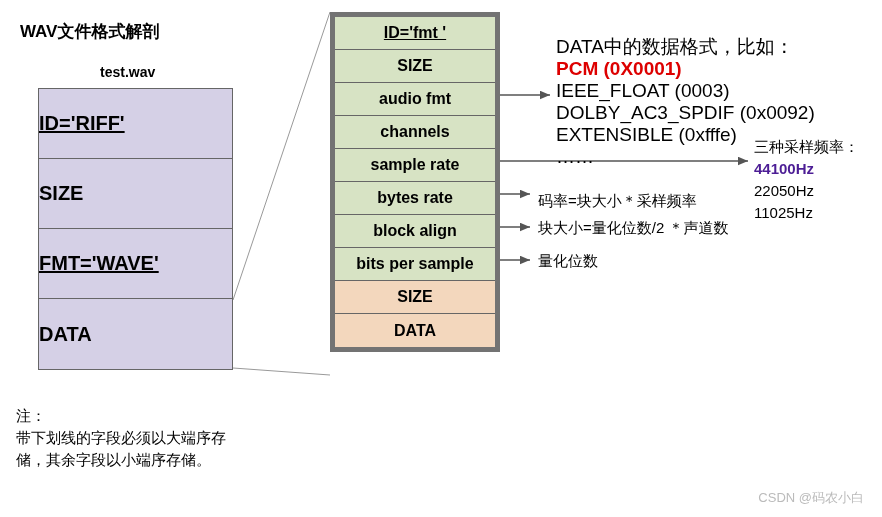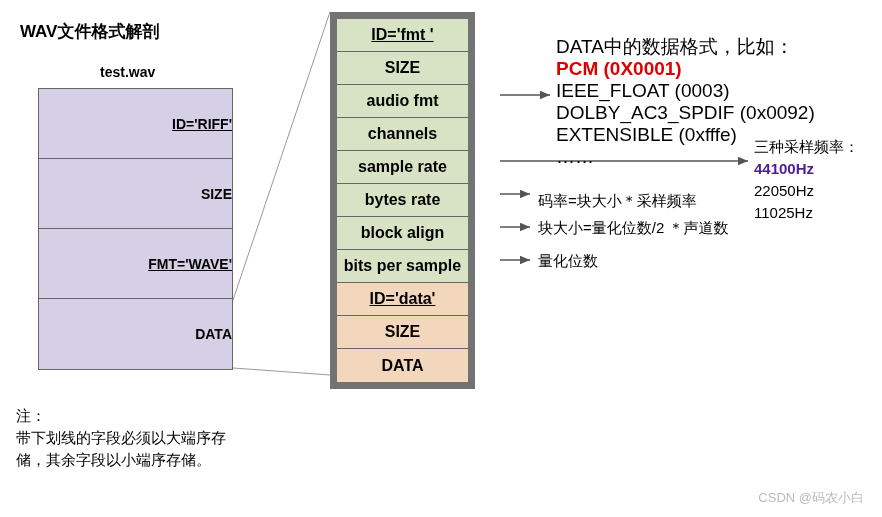--- a/index.html
+++ b/index.html
@@ -30,33 +30,33 @@
     top: 88px;
     width: 195px;
     border: 1px solid #666;
   }
   .left-cell {
     height: 70px;
     border-bottom: 1px solid #666;
     background: #d5d0e6;
     display: flex;
     align-items: center;
-    justify-content: flex-end;
-    font-weight: bold;
-    font-size: 14px;
+    justify-content: flex-start;
+    font-weight: bold;
+    font-size: 20px;
   }
   .left-cell:last-child { border-bottom: none; }
   .left-cell .u { text-decoration: underline; }
 
   .mid-box {
     position: absolute;
     left: 330px;
     top: 12px;
-    width: 145px;
-    border: 7px solid #737373;
+    width: 170px;
+    border: 5px solid #737373;
   }
   .mid-cell {
     height: 33px;
     border-bottom: 1px solid #666;
     display: flex;
     align-items: center;
     justify-content: center;
     font-weight: bold;
     font-size: 16px;
   }
@@ -165,23 +165,20 @@
       <span>sample rate</span>
     </div>
   <div class="mid-cell green">
       <span>bytes rate</span>
     </div>
   <div class="mid-cell green">
       <span>block align</span>
     </div>
   <div class="mid-cell green">
       <span>bits per sample</span>
-    </div>
-  <div class="mid-cell orange">
-      <span class="u">ID='data'</span>
     </div>
   <div class="mid-cell orange">
       <span>SIZE</span>
     </div>
   <div class="mid-cell orange">
       <span>DATA</span>
     </div>
 </div>
 
 <div class="fmt-text">

